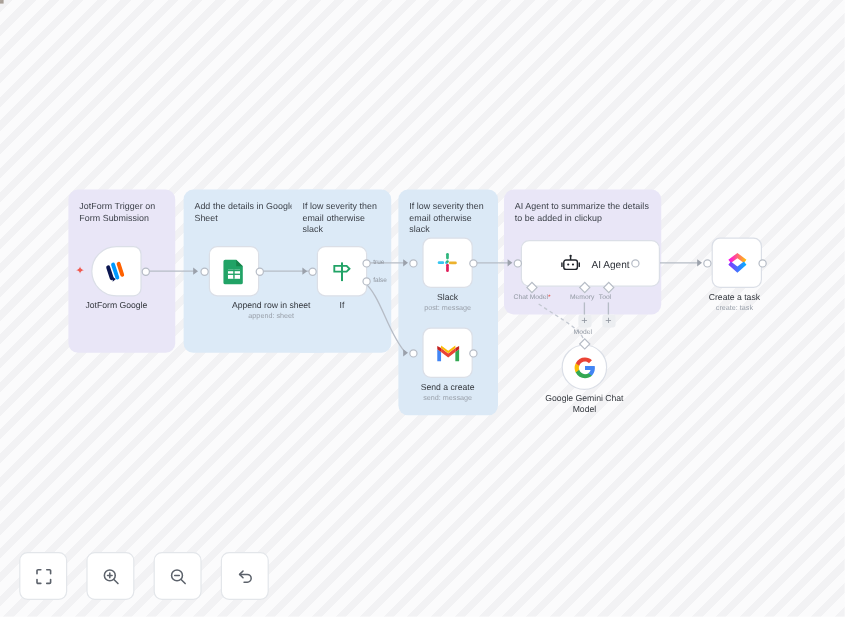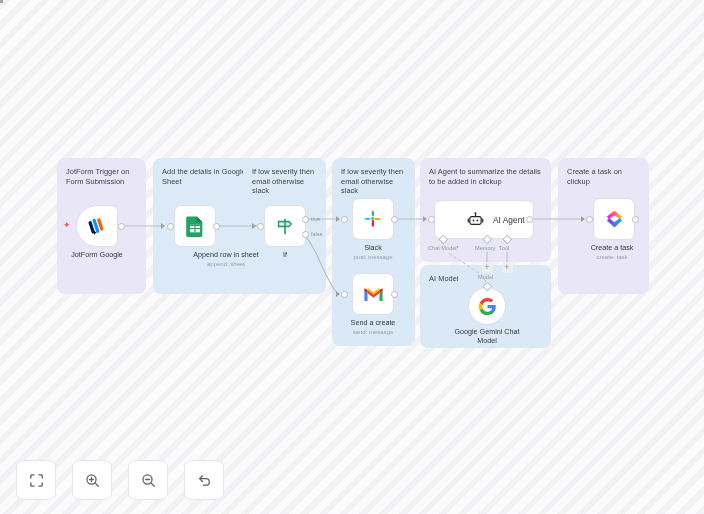--- a/index.html
+++ b/index.html
@@ -263,27 +263,21 @@
   </div>
 
   <div class="group g-blue2" style="left:332px; top:158px; width:83px; height:188px;">
     <div class="group-title">If low severity then email otherwise slack</div>
   </div>
 
   <div class="group g-purple" style="left:420px; top:158px; width:131px; height:104px;">
     <div class="group-title">AI Agent to summarize the details to be added in clickup</div>
   </div>
 
-  <div class="group g-blue2" style="left:420px; top:265px; width:131px; height:83px;">
-    <div class="group-title">AI Model</div>
-  </div>
-
-  <div class="group g-purple" style="left:558px; top:158px; width:91px; height:136px;">
-    <div class="group-title">Create a task on clickup</div>
-  </div>
+
 
   <div class="bolt" style="left:63px; top:221px;">✦</div>
   <div class="node trigger" style="left:76px; top:205px; width:42px; height:42px;">
     <svg width="22" height="22" viewBox="0 0 24 24">
       <g transform="rotate(-18 12 12)">
         <rect x="4.2" y="4.5" width="3.6" height="14" rx="1.8" fill="#0a1551"></rect>
         <rect x="9.2" y="3.5" width="3.6" height="16" rx="1.8" fill="#0099ff"></rect>
         <rect x="14.2" y="4.5" width="3.6" height="14" rx="1.8" fill="#ff6100"></rect>
       </g>
       <path d="M8.6 17.2 L8.6 21.6 L11.5 19.0 Z" fill="#0a1551"></path>
@@ -362,21 +356,21 @@
     </svg>
   </div>
   <div class="port" style="left:391px; top:290.5px;"></div>
   <div class="node-caption" style="left:373px; top:318px;">
     <div class="cap-title">Send a create</div>
     <div class="cap-sub">send: message</div>
   </div>
 
   <div class="arrow-in" style="left:423px; top:215.8px;"></div>
   <div class="port" style="left:428px; top:215.5px;"></div>
-  <div class="node wide" style="left:434px; top:200px; width:100px; height:39px;padding-left:32px;">
+  <div class="node wide" style="left:434px; top:200px; width:116px; height:39px;padding-left:32px;">
     <svg width="17" height="17" viewBox="0 0 24 24">
       <rect x="4" y="8" width="16" height="11" rx="2.6" fill="none" stroke="#20242a" stroke-width="1.7"></rect>
       <circle cx="9.2" cy="13.3" r="1.3" fill="#20242a"></circle>
       <circle cx="14.8" cy="13.3" r="1.3" fill="#20242a"></circle>
       <path d="M12 4 v4" stroke="#20242a" stroke-width="1.7"></path>
       <circle cx="12" cy="3.1" r="1.4" fill="#20242a"></circle>
       <path d="M1.8 11.5 v4" stroke="#20242a" stroke-width="1.7" stroke-linecap="round"></path>
       <path d="M22.2 11.5 v4" stroke="#20242a" stroke-width="1.7" stroke-linecap="round"></path>
     </svg>
     <span class="node-inline-label">AI Agent</span>

